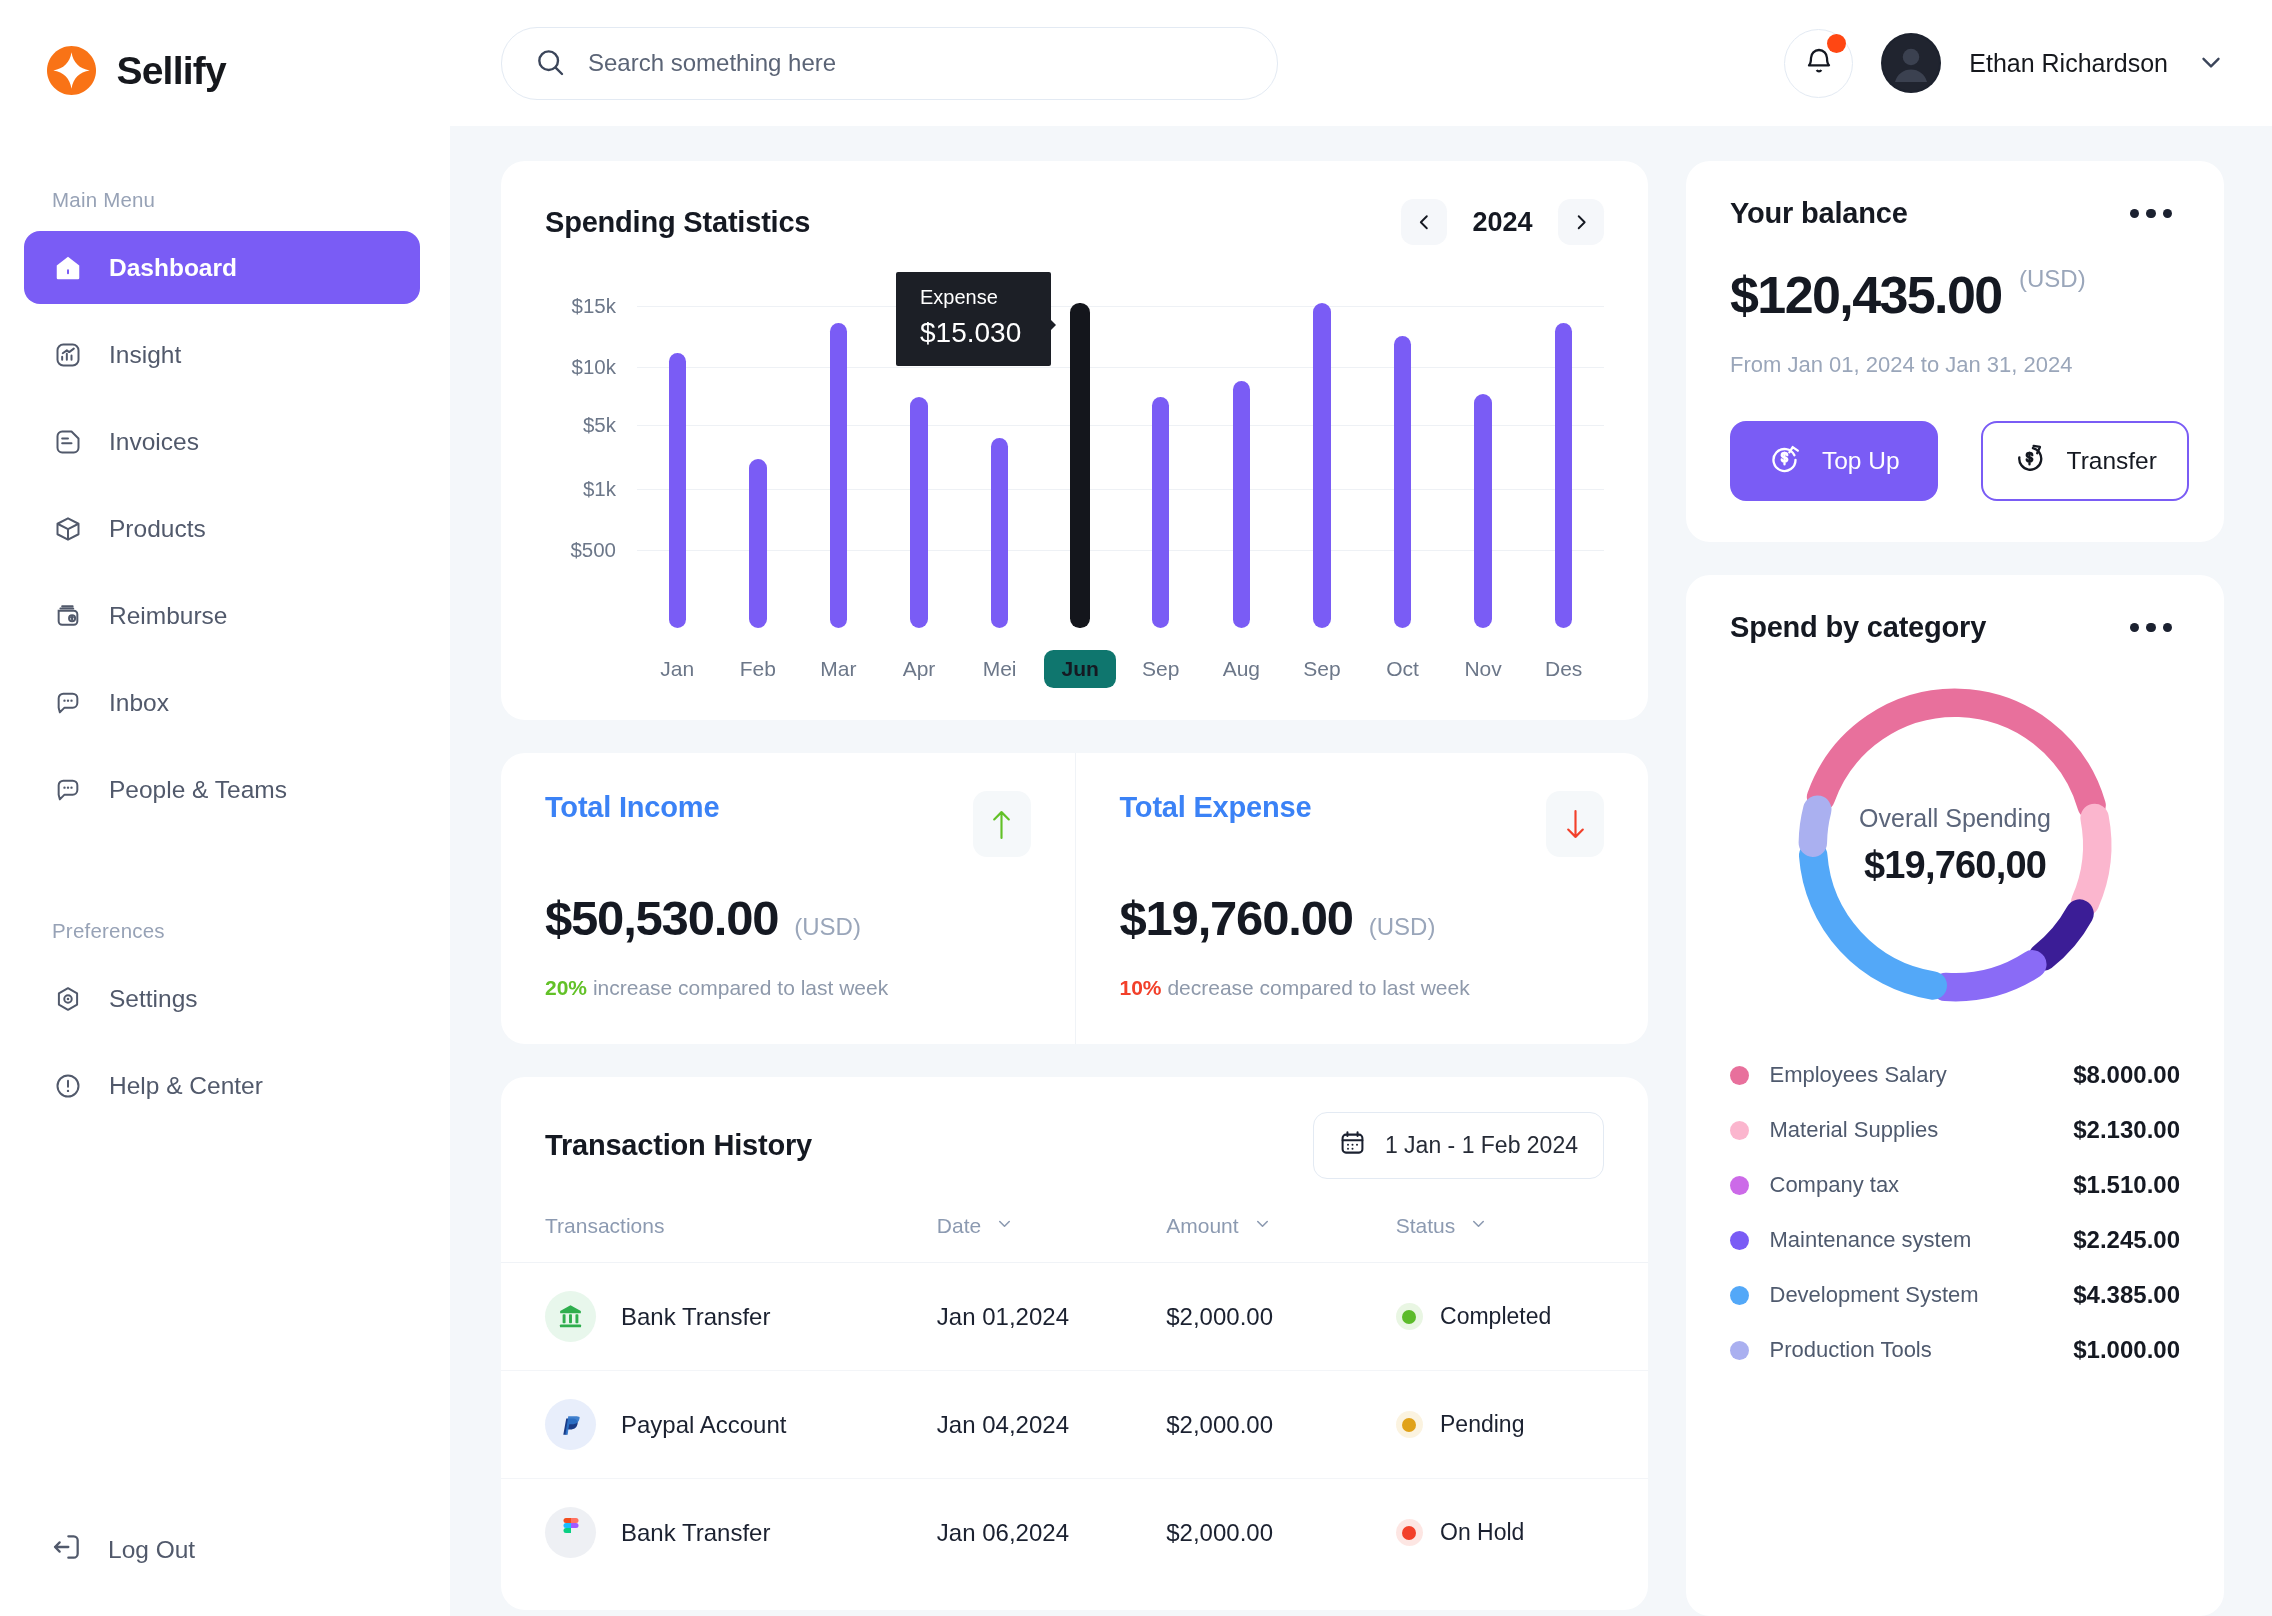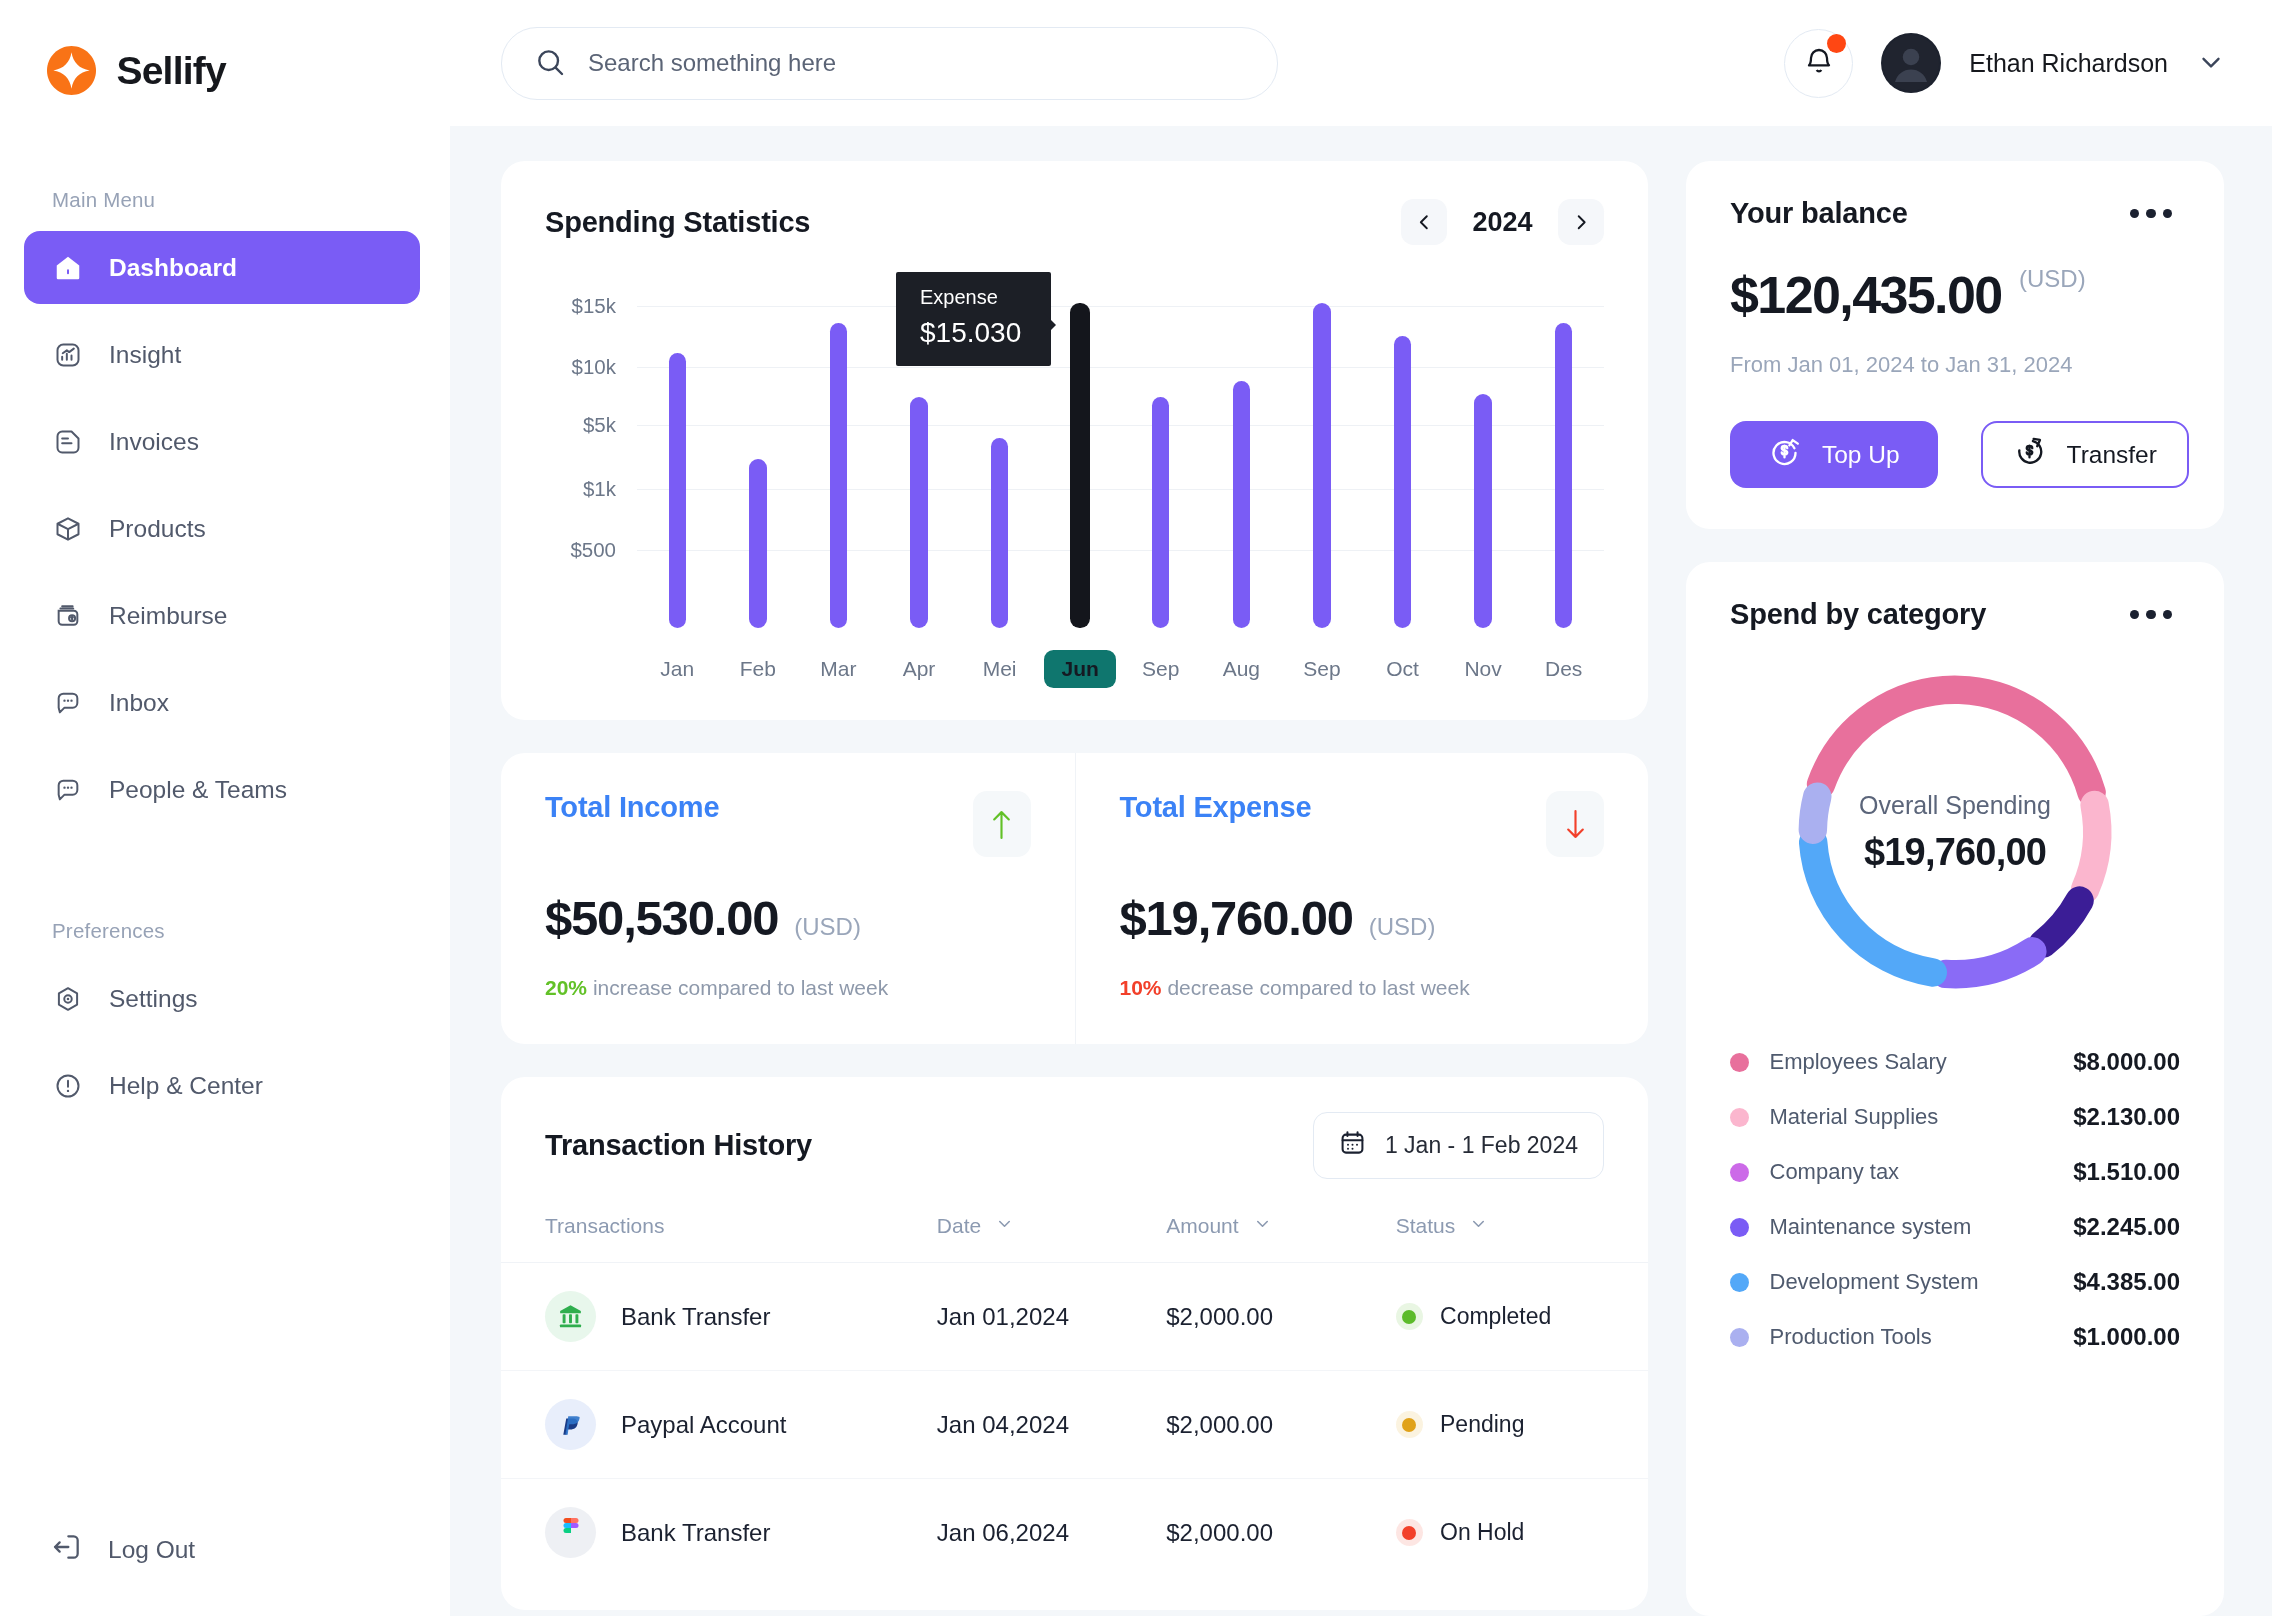--- a/index.html
+++ b/index.html
@@ -137,21 +137,21 @@
   .bal-card { padding: 36px 44px 41px 44px; }
   .row-head { display: flex; align-items: center; }
   .dots-btn { margin-left: auto; display: flex; gap: 7px; cursor: pointer; padding: 8px; }
   .dots-btn i { width: 9.5px; height: 9.5px; border-radius: 50%; background: #1b2130; display: block; }
   .bal-row { display: flex; align-items: flex-start; gap: 17.4px; margin-top: 35px; }
   .bal-val { font-size: 52px; font-weight: 700; letter-spacing: -1.6px; color: #151922; }
   .bal-cur { font-size: 24px; color: #9aa6ba; }
   .bal-range { margin-top: 27px; font-size: 22px; color: #9aa6ba; }
   .bal-actions { display: flex; gap: 43px; margin-top: 43px; }
   .btn {
-    height: 67px; border-radius: 16px; display: flex; align-items: center;
+    height: 80px; border-radius: 16px; display: flex; align-items: center;
     justify-content: center; gap: 20.5px; font-size: 24.5px; font-weight: 500; cursor: pointer;
   }
   .btn-primary { background: #7a5cf5; color: #fff; flex: 0 0 208px; }
   .btn-outline { background: #fff; color: #151922; border: 2.4px solid #7a5cf5; flex: 0 0 208px; }
 
   
   .cat-card { padding: 36px 44px 41px 44px; flex: 1 1 auto; }
   .donut-wrap { position: relative; width: 346px; height: 346px; margin: 28px auto 0 auto; }
   .donut-center { position: absolute; inset: 0; display: flex; flex-direction: column; align-items: center; justify-content: center; }
   .donut-c1 { font-size: 25px; color: #5b657a; }

